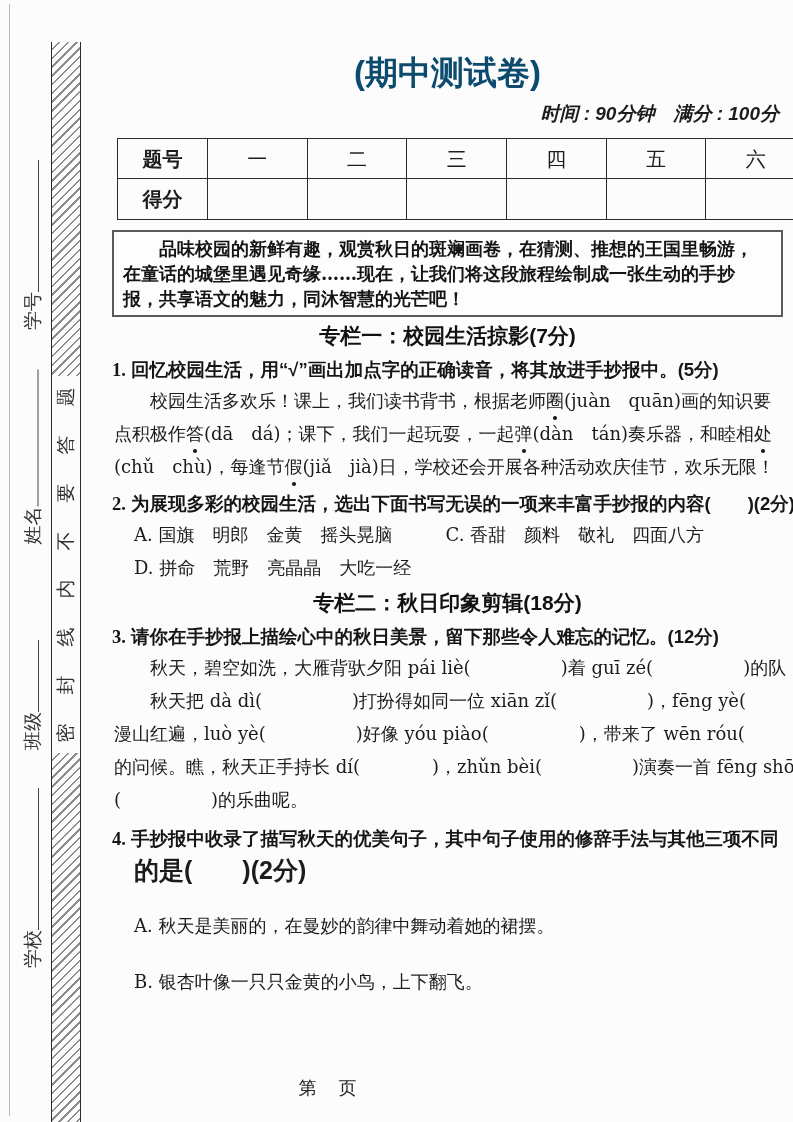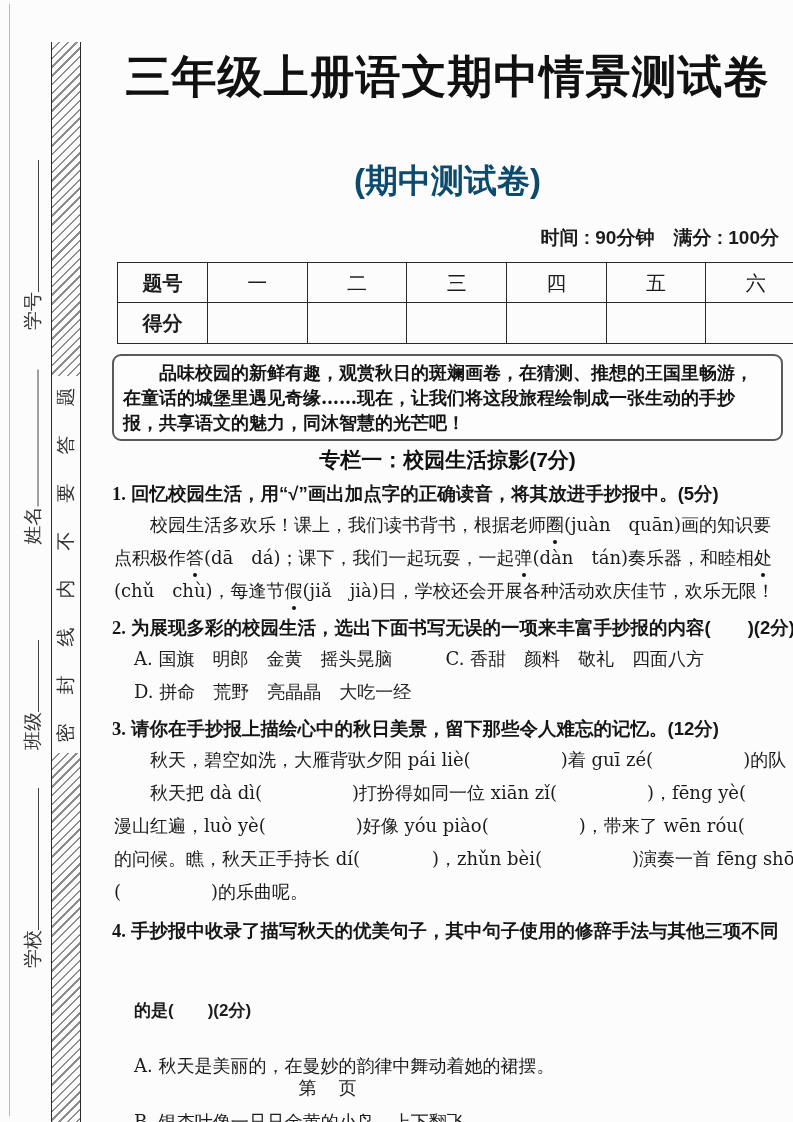--- a/index.html
+++ b/index.html
@@ -44,37 +44,37 @@
   .f-xingming { left:-55px; top:444px; width:175px; }
   .f-banji { left:-22px;  top:682px; width:110px; }
   .f-xuexiao { left:-57px; top:865px; width:180px; }
   
   .main { position:absolute; left:112px; top:0; width:671px; }
   .title {
     margin-top:46px; text-align:center;
     font-size:45px; line-height:62px; font-weight:900; letter-spacing:1px; color:#111;
   }
   .subtitle { text-align:center; font-size:33px; line-height:50px; font-weight:800; color:#0c4a6e;margin-top:48px; }
-  .exam-info { margin-top:20px; text-align:right; font-size:19px; line-height:24px; font-weight:600; padding-right:4px; }
+  .exam-info { margin-top:4px; text-align:right; font-size:19px; line-height:24px; font-weight:600; padding-right:4px;font-style:italic; }
   
   .score-table {
     margin-top:12px; width:770px; margin-left:5px;
     display:grid; grid-template-columns:90px repeat(6,1fr) 80px;
     border:1.6px solid #2a2a2a;
   }
   .score-table .cell {
     height:40px; line-height:40px; text-align:center; font-size:20px;
     border-right:1.2px solid #2a2a2a; border-bottom:1.2px solid #2a2a2a;
   }
   .score-table .cell:nth-child(8n) { border-right:none; }
   .score-table .cell.last-row { border-bottom:none; }
   .score-table .head { font-weight:600; }
   
   .intro-box {
-    margin-top:10px; border:2px solid #5a5a5a; border-radius:9px;
+    margin-top:10px; border:2px solid #5a5a5a; border-radius:0;
     padding:4px 9px; background:#fdfdfd;
   }
   .intro-line {
     font-size:18px; line-height:25px; white-space:nowrap;
     font-family:"DejaVu Serif", serif; font-weight:600; color:#151515;
   }
   .section-heading {
     text-align:center; font-size:21px; line-height:26px; font-weight:800; color:#111;
     margin-top:6px;
   }
@@ -93,21 +93,21 @@
     content:""; position:absolute; left:50%; bottom:-3px; width:4px; height:4px;
     border-radius:50%; background:#141414; transform:translateX(-50%);
   }
   .options-grid {
     display:grid; grid-template-columns:48% 52%; padding-left:22px;
   }
   .option-item {
     font-size:18px; line-height:33px; white-space:nowrap;
     font-family:"DejaVu Serif", serif; color:#1b1b1b;
   }
-  .q4 .q-stem2 { font-size:17px; line-height:31px; font-weight:600; padding-left:22px; white-space:nowrap;margin-top:48px; }
+  .q4 .q-stem2 { font-size:25px; line-height:31px; font-weight:600; padding-left:22px; white-space:nowrap; }
   .q4 .option-item { display:block; line-height:32px; padding-left:22px;margin-top:24px; }
   .q4 .opts { margin-top:6px; }
   .q4 .q-stem { line-height:31px; }
   .footer {
     position:absolute; left:0; width:657px; top:1076px; text-align:center;
     font-size:18px; letter-spacing:2px; color:#222;
   }
 </style>
 </head>
 <body>
@@ -141,21 +141,20 @@
   <span class="field-label">班级</span>
   <span class="field-underline"></span>
 </div>
 <div class="side-field f-xuexiao">
   <span class="field-label">学校</span>
   <span class="field-underline"></span>
 </div>
 
 <div class="main">
 
-  <div class="title">三年级上册语文期中情景测试卷</div>
   <div class="subtitle">(期中测试卷)</div>
   <div class="exam-info">时间 : 90分钟　满分 : 100分</div>
 
   <div class="score-table">
     <div class="cell head">题号</div>
     <div class="cell">一</div>
     <div class="cell">二</div>
     <div class="cell">三</div>
     <div class="cell">四</div>
     <div class="cell">五</div>
@@ -188,20 +187,21 @@
 
   <div class="question q2">
     <div class="q-stem"><span class="q-num">2.</span> <span>为展现多彩的校园生活，选出下面书写无误的一项来丰富手抄报的内容(　　)(2分)</span></div>
     <div class="options-grid">
       <div class="option-item">A. 国旗　明郎　金黄　摇头晃脑</div>
       <div class="option-item">C. 香甜　颜料　敬礼　四面八方</div>
       <div class="option-item">D. 拼命　荒野　亮晶晶　大吃一经</div>
     </div>
   </div>
 
+  <div class="section-heading">专栏二：秋日印象剪辑(18分)</div>
 
   <div class="question q3">
     <div class="q-stem"><span class="q-num">3.</span> <span>请你在手抄报上描绘心中的秋日美景，留下那些令人难忘的记忆。(12分)</span></div>
     <div class="kai-line">　　秋天，碧空如洗，大雁背驮夕阳 pái liè(　　　　　)着 guī zé(　　　　　)的队</div>
     <div class="kai-line">　　秋天把 dà dì(　　　　　)打扮得如同一位 xiān zǐ(　　　　　)，fēng yè(　　　　)</div>
     <div class="kai-line">漫山红遍，luò yè(　　　　　)好像 yóu piào(　　　　　)，带来了 wēn róu(　　　　)</div>
     <div class="kai-line">的问候。瞧，秋天正手持长 dí(　　　　)，zhǔn bèi(　　　　　)演奏一首 fēng shōu</div>
     <div class="kai-line">(　　　　　)的乐曲呢。</div>
   </div>
 

